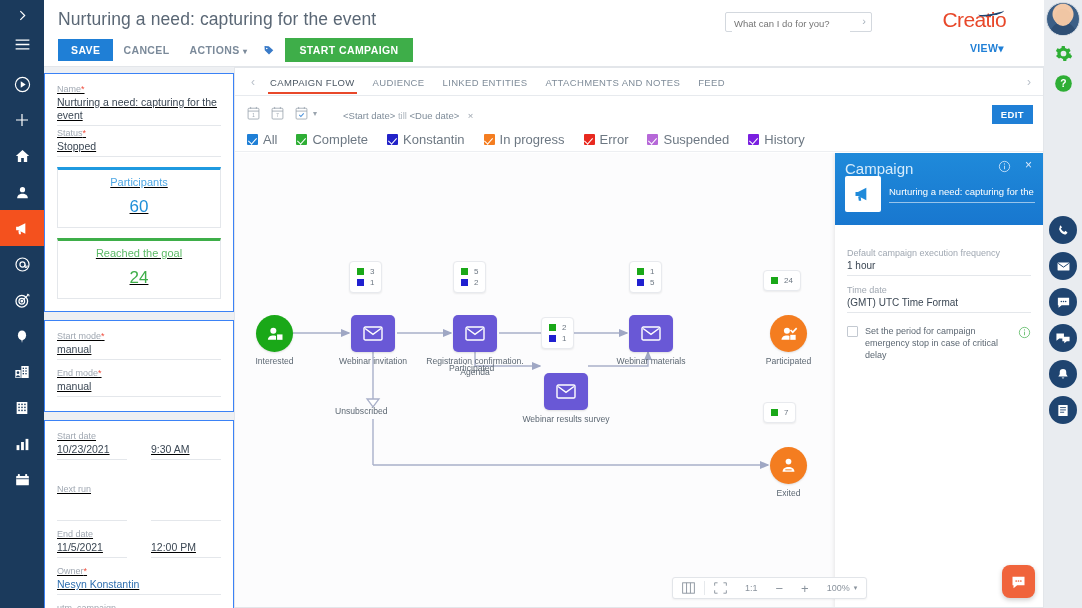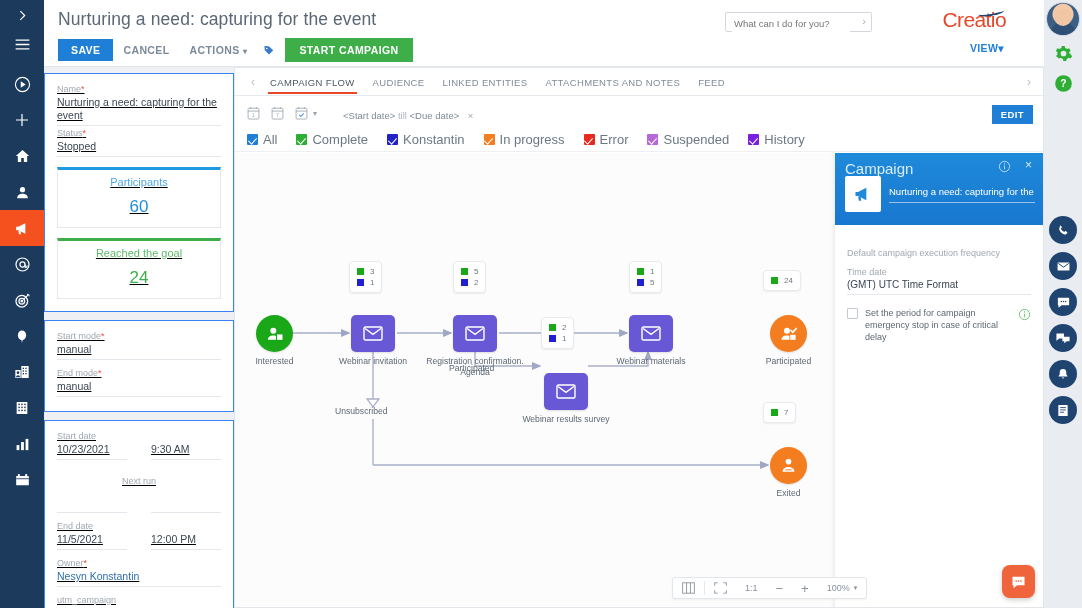--- a/index.html
+++ b/index.html
@@ -500,21 +500,21 @@
     </div>
 
     <div class="card" style="margin-top:8px;">
       <div class="fld">
         <div class="fld-label">Start date</div>
         <div class="row2">
           <div class="fld-val">10/23/2021</div>
           <div class="fld-val">9:30 AM</div>
         </div>
       </div>
-      <div class="fld" style="margin-top:16px;text-align:center;">
+      <div class="fld" style="margin-top:24px;">
         <div class="fld-label">Next run</div>
         <div class="row2" style="margin-top:12px;">
           <div class="fld-val empty"></div>
           <div class="fld-val empty"></div>
         </div>
       </div>
       <div class="fld" style="margin-top:8px;">
         <div class="fld-label">End date</div>
         <div class="row2">
           <div class="fld-val">11/5/2021</div>
@@ -807,20 +807,21 @@
           <div class="cam-logo">
             <svg width="22" height="20" viewBox="0 0 24 24" fill="#1f8ada">
                 <path d="M3 9.5v5h3l10 5V4.5l-10 5z"></path>
                 <path d="M6.2 15.2l.8 5h2.8l-.6-5z"></path>
               </svg>
           </div>
           <div class="cam-name">Nurturing a need: capturing for the ev...</div>
         </div>
         <div class="cam-body">
           <div class="cam-fld-label">Default campaign execution frequency</div>
+          <div class="cam-fld-val">1 hour</div>
           <div class="cam-fld-label">Time date</div>
           <div class="cam-fld-val">(GMT) UTC Time Format</div>
           <div class="cam-check">
             <span class="box"></span>
             <span class="txt">Set the period for campaign emergency stop in case of critical delay</span>
             <span class="cam-info-ico">
               <svg width="13" height="13" viewBox="0 0 24 24" fill="none" stroke="#62bd6b" stroke-width="1.6">
                   <circle cx="12" cy="12" r="9.5"></circle>
                   <path d="M12 10.5v6.5"></path>
                   <circle cx="12" cy="7.2" r="1.1" fill="#62bd6b" stroke="none"></circle>

